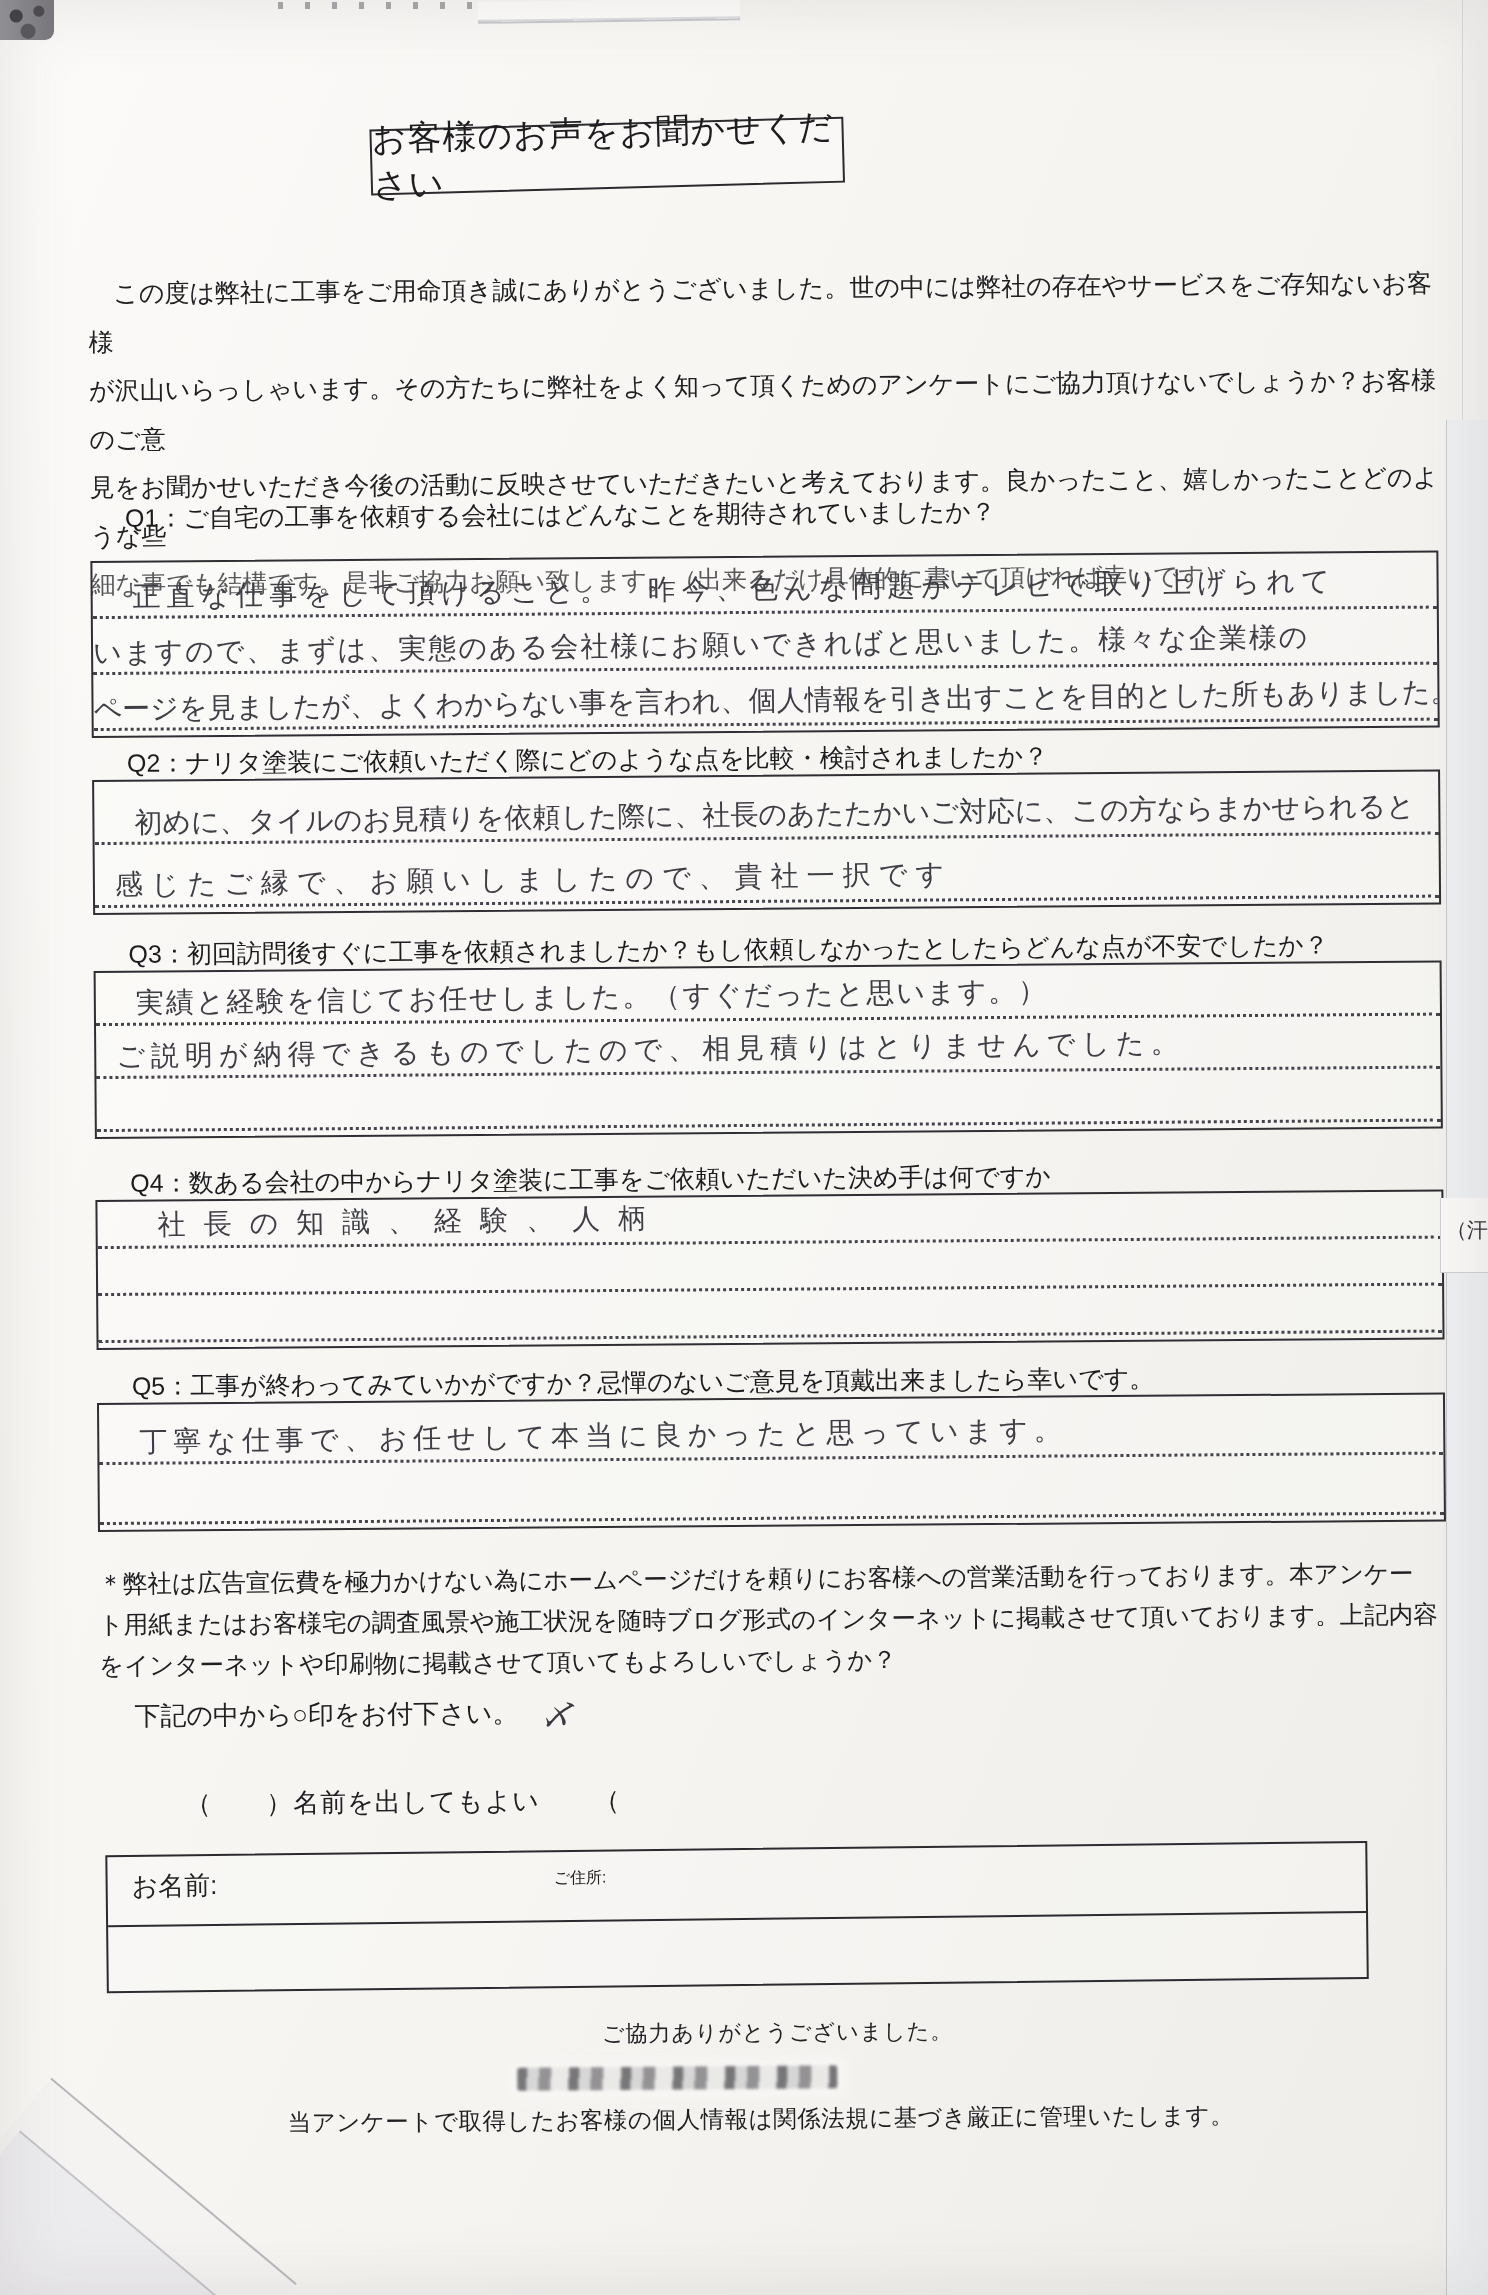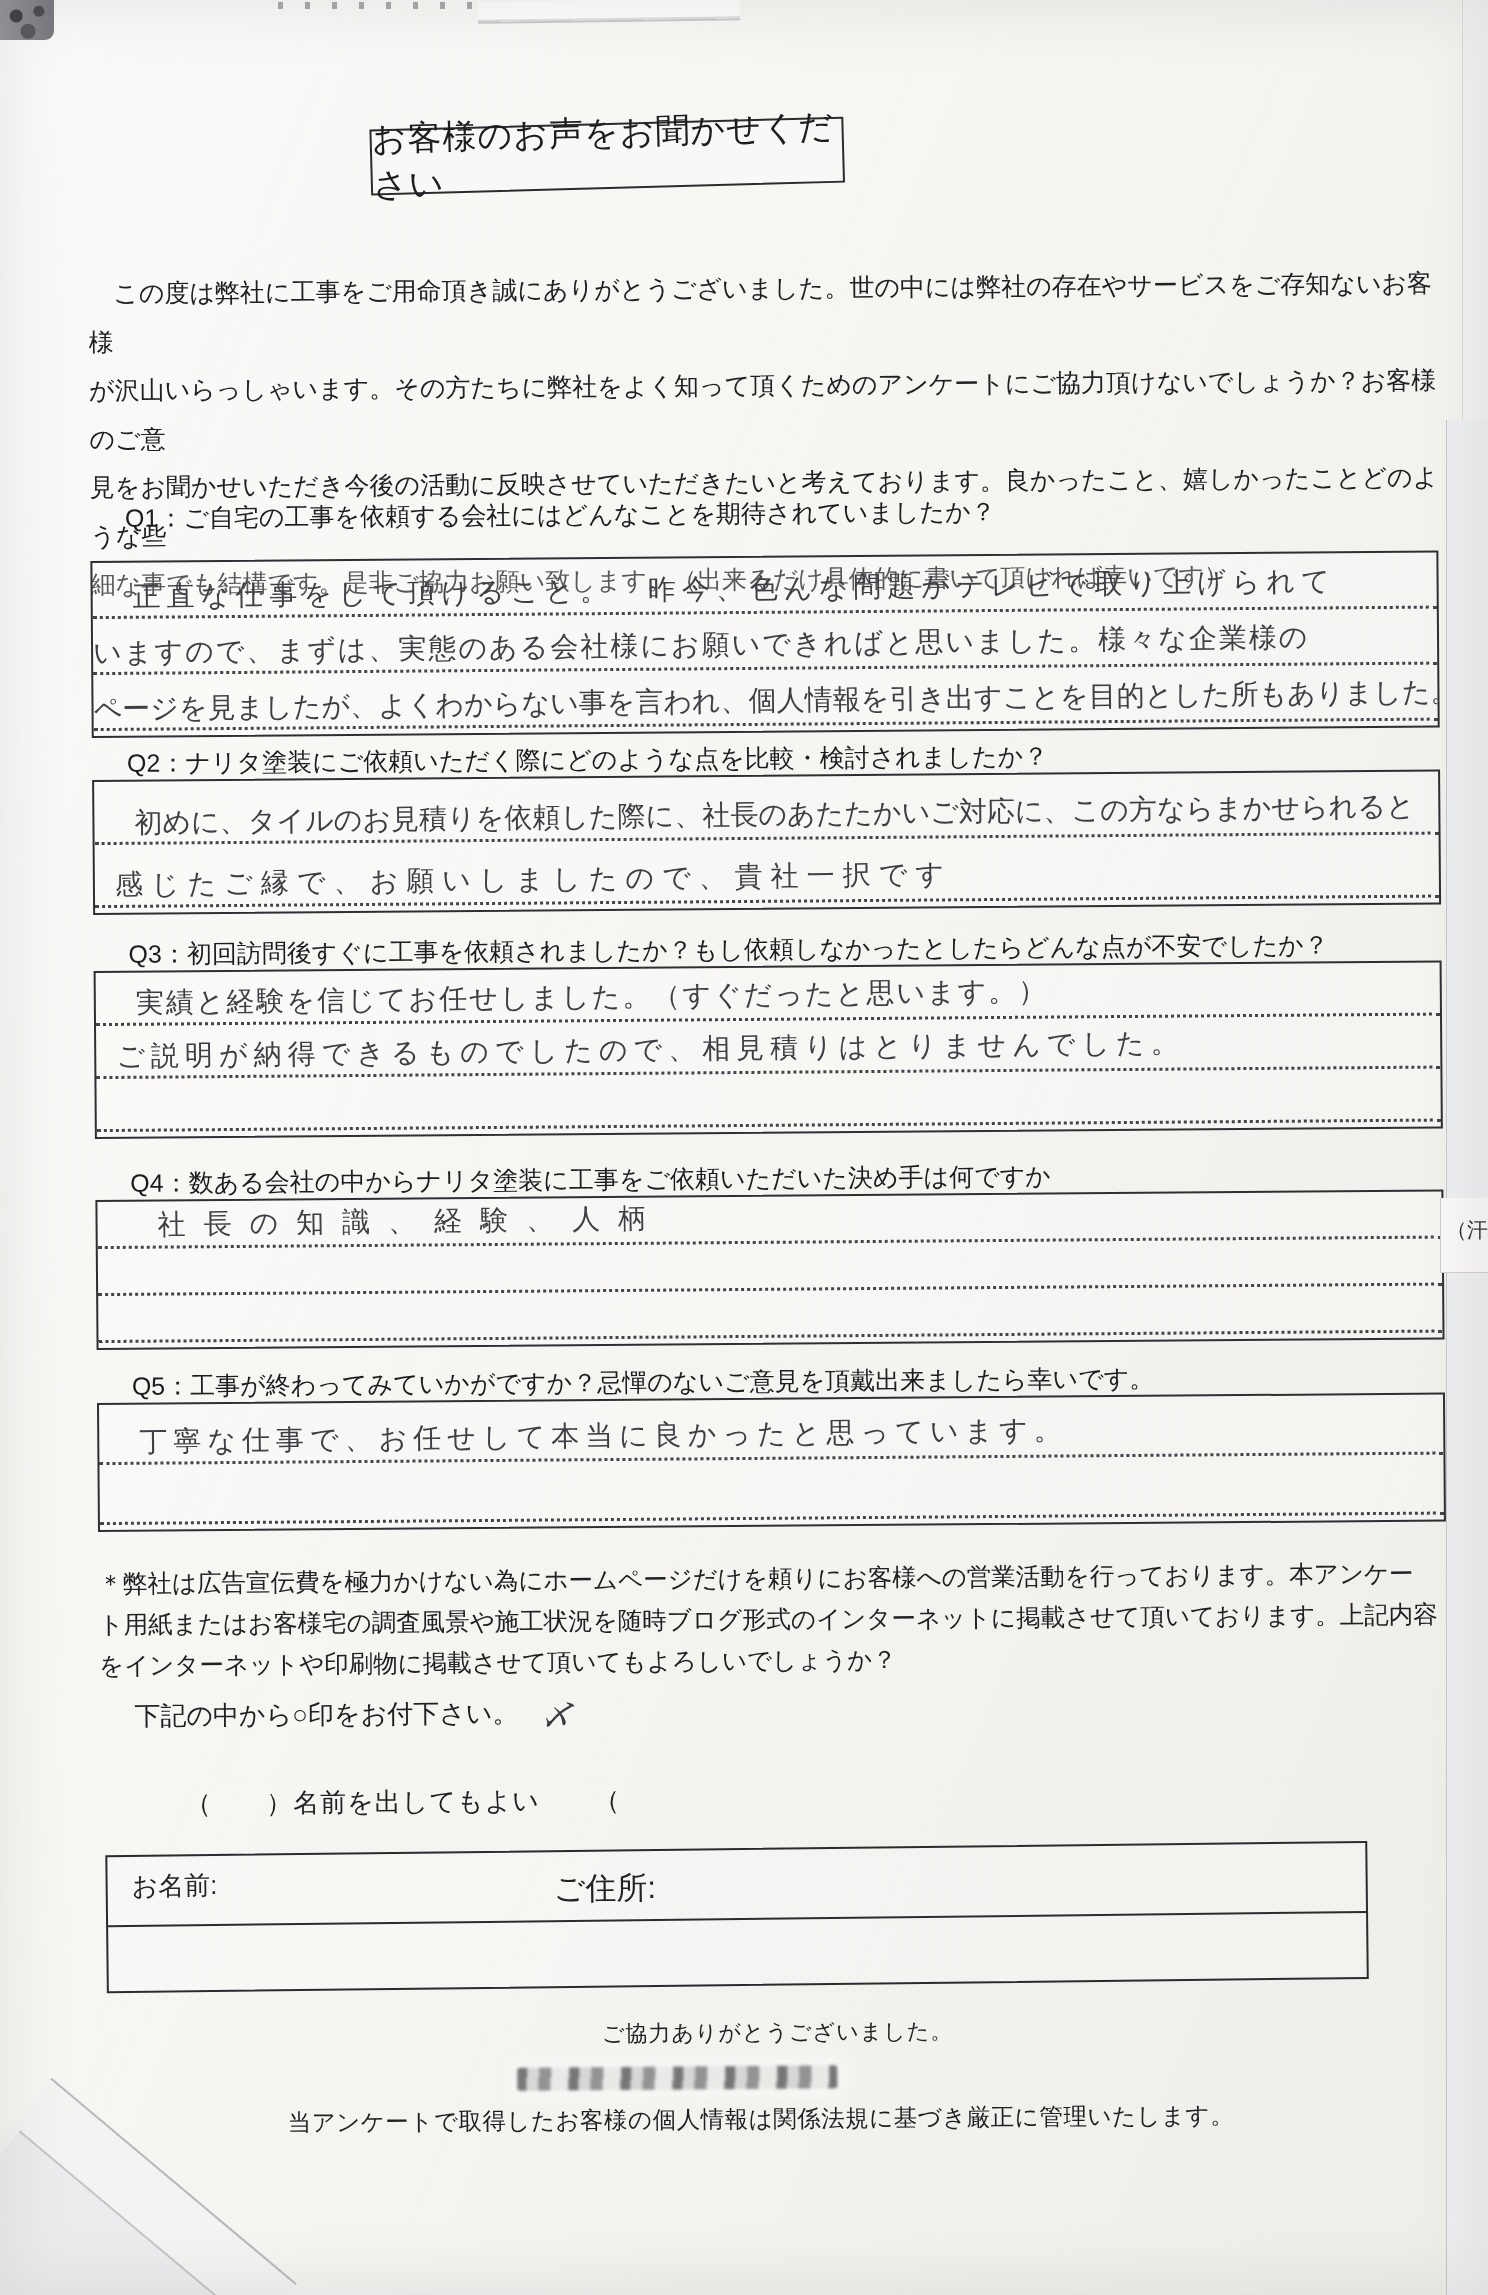--- a/index.html
+++ b/index.html
@@ -39,21 +39,21 @@
   .instruction{position:absolute;left:130px;top:1694px;font-size:26px;color:#202023;display:flex;align-items:flex-start;}
   .doodle{font-family:"DejaVu Sans",sans-serif;font-size:30px;color:#3a3940;margin-left:26px;transform:rotate(14deg);}
   .consent{position:absolute;left:180px;top:1782px;font-size:26px;color:#202023;letter-spacing:1px;}
 
   
   .nb{position:absolute;left:100px;top:1848px;width:1262px;height:138px;border:2.5px solid #2b2b2f;
       box-sizing:border-box;transform:rotate(-0.2deg);background:rgba(255,255,255,0.2);}
   .nb-row1{height:70px;border-bottom:2px solid #2b2b2f;display:flex;align-items:flex-start;box-sizing:border-box;}
   .nb-row2{height:64px;}
   .nb-name{padding:12px 0 0 24px;font-size:26px;width:446px;box-sizing:border-box;}
-  .nb-addr{padding:16px 0 0 0;font-size:31px;}
+  .nb-addr{padding:16px 0 0 0;font-size:16px;}
 
   .thanks{position:absolute;left:595px;top:2018px;font-size:22px;color:#232326;letter-spacing:1px;}
   .redacted{position:absolute;left:510px;top:2066px;width:320px;height:23px;border-radius:3px;
       background:repeating-linear-gradient(93deg,rgba(35,34,40,.6) 0 10px,rgba(130,130,138,.25) 10px 22px,
       rgba(52,50,58,.5) 22px 34px,rgba(195,195,200,.2) 34px 52px);
       filter:blur(1.5px);box-shadow:0 0 12px 8px rgba(248,247,245,.9);}
   .privacy{position:absolute;left:280px;top:2103px;font-size:23.5px;color:#1f1f22;letter-spacing:.5px;}
 
   
   .noise-tl{position:absolute;left:0;top:0;width:54px;height:40px;opacity:.92;border-bottom-right-radius:9px;

